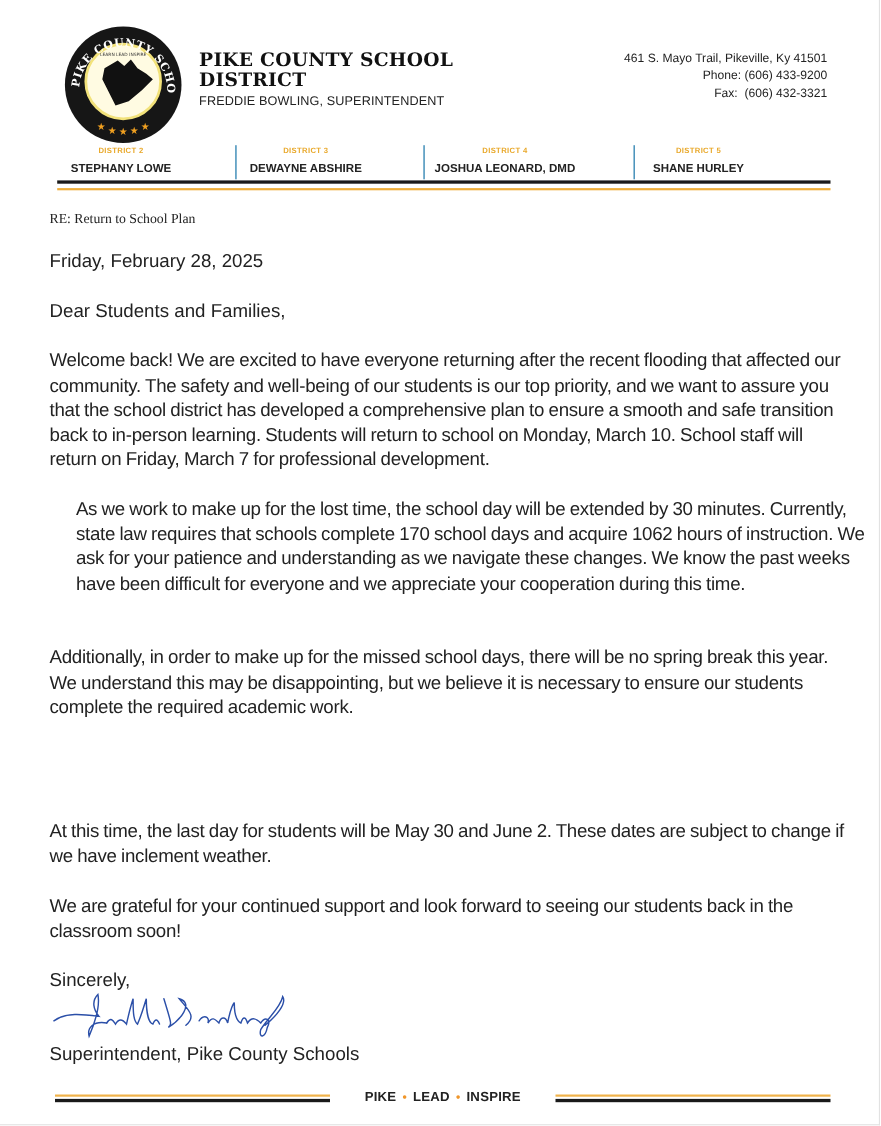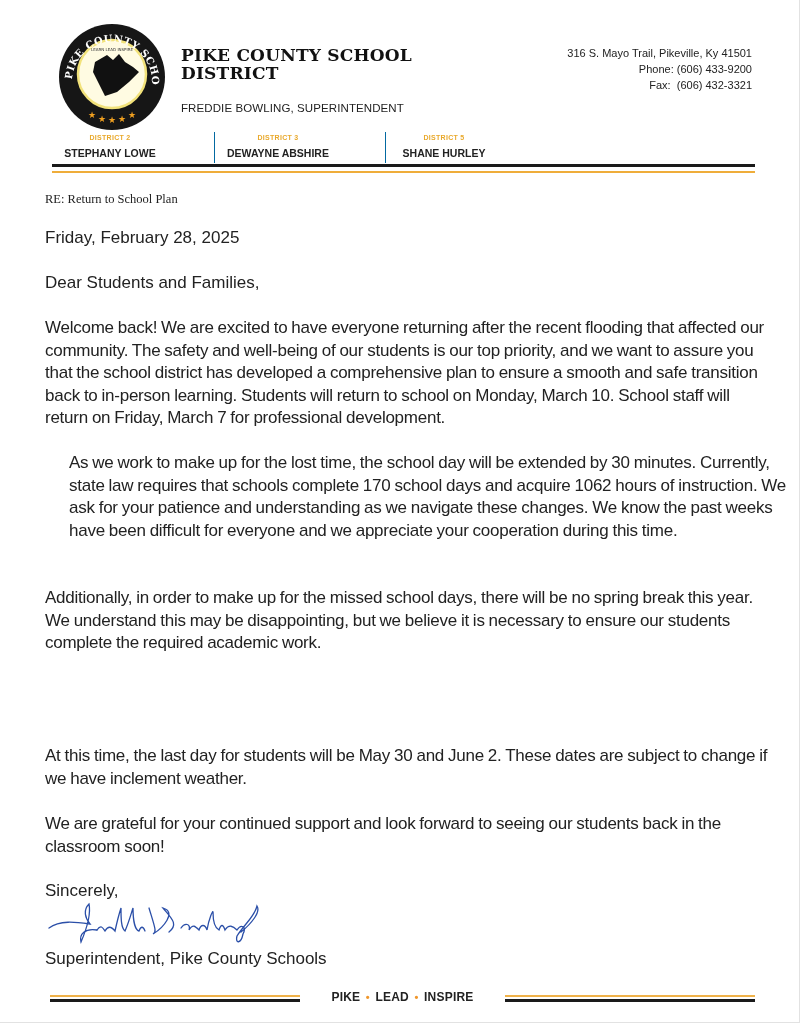--- a/index.html
+++ b/index.html
@@ -3,21 +3,21 @@
   <meta charset="utf-8">
   <style>
     html, body { margin: 0; padding: 0; background: #ffffff; }
     body { width: 801px; height: 1024px; position: relative; overflow: hidden; font-family: "Liberation Sans", sans-serif; color: #1a1a1a; }
     .page { position: absolute; left: 0; top: 0; width: 799px; height: 1022px; border-right: 1px solid #e2e2e2; border-bottom: 1px solid #e2e2e2; }
 
     
     .logo { position: absolute; left: 57px; top: 22px; width: 110px; height: 110px; }
     .org { position: absolute; left: 181px; top: 46px; }
     .org-name { font-family: "DejaVu Serif", "Liberation Serif", serif; font-weight: bold; font-size: 17px; line-height: 18px; color: #111; letter-spacing: 0.2px; width: 240px; }
-    .org-sub { font-size: 11.5px; color: #222; margin-top: 20px; letter-spacing: 0.1px; }
+    .org-sub { font-size: 11.5px; color: #222; margin-top: 4px; letter-spacing: 0.1px; }
     .contact { position: absolute; right: 47px; top: 45px; text-align: right; font-size: 11px; line-height: 16px; color: #222; }
 
     
     .districts { position: absolute; left: 50px; top: 132px; width: 705px; display: flex; }
     .district { text-align: center; padding: 0 8px; position: relative; }
     .district + .district { border-left: 1px solid #0369a1; margin-left: 44px; }
     .district-label { font-size: 7px; font-weight: bold; color: #e9a92c; letter-spacing: 0.3px; height: 11px; line-height: 11px; }
     .district-name { font-size: 10.5px; font-weight: bold; color: #222; line-height: 20px; white-space: nowrap; }
     .rule-black { position: absolute; left: 52px; top: 164px; width: 703px; height: 3px; background: #1a1a1a; }
     .rule-gold { position: absolute; left: 52px; top: 171px; width: 703px; height: 2px; background: #efad3a; }
@@ -73,33 +73,37 @@
       <text x="75" y="96">★</text>
     </g>
   </svg>
 
   <div class="org">
     <div class="org-name">PIKE COUNTY SCHOOL DISTRICT</div>
     <div class="org-sub">FREDDIE BOWLING, SUPERINTENDENT</div>
   </div>
 
   <div class="contact">
-    <div>316 S. Mayo Trail, Pikeville, Ky 41501</div>
+    <div>461 S. Mayo Trail, Pikeville, Ky 41501</div>
     <div>Phone: (606) 433-9200</div>
     <div style="white-space: pre;">Fax:  (606) 432-3321</div>
   </div>
 
   <div class="districts">
     <div class="district" style="width:104px">
       <div class="district-label">DISTRICT 2</div>
       <div class="district-name">STEPHANY LOWE</div>
     </div>
     <div class="district" style="width:110px">
       <div class="district-label">DISTRICT 3</div>
       <div class="district-name">DEWAYNE ABSHIRE</div>
+    </div>
+    <div class="district" style="width:130px">
+      <div class="district-label">DISTRICT 4</div>
+      <div class="district-name">JOSHUA LEONARD, DMD</div>
     </div>
     <div class="district" style="width:100px">
       <div class="district-label">DISTRICT 5</div>
       <div class="district-name">SHANE HURLEY</div>
     </div>
   </div>
   <div class="rule-black"></div>
   <div class="rule-gold"></div>
 
   <div class="re">RE: Return to School Plan</div>

